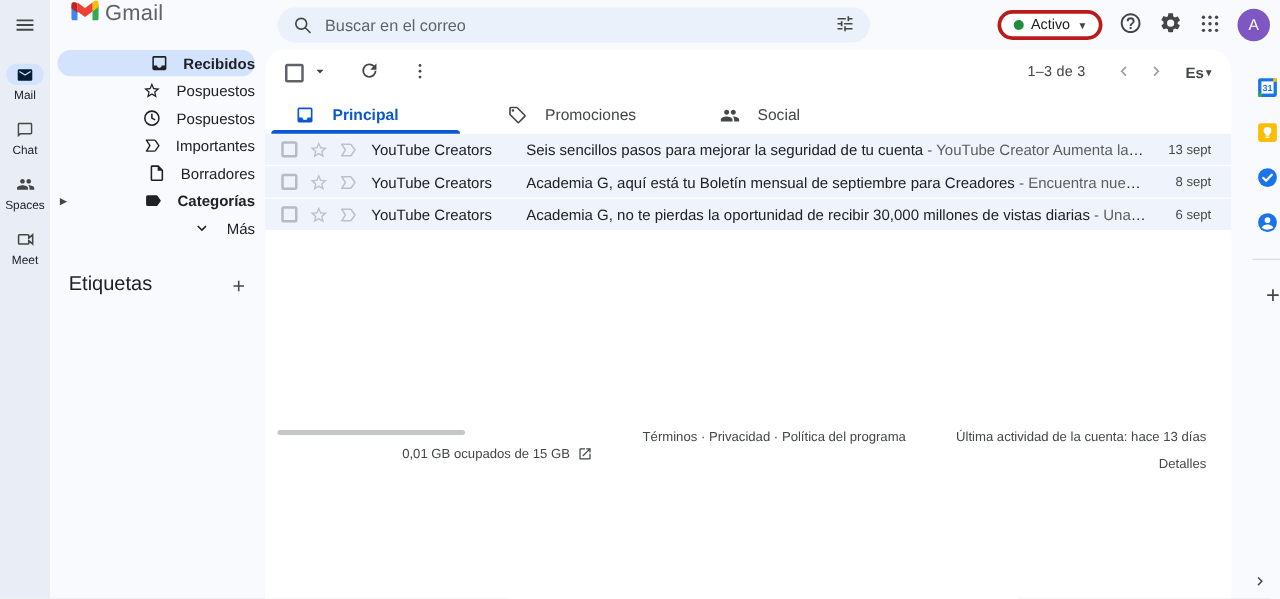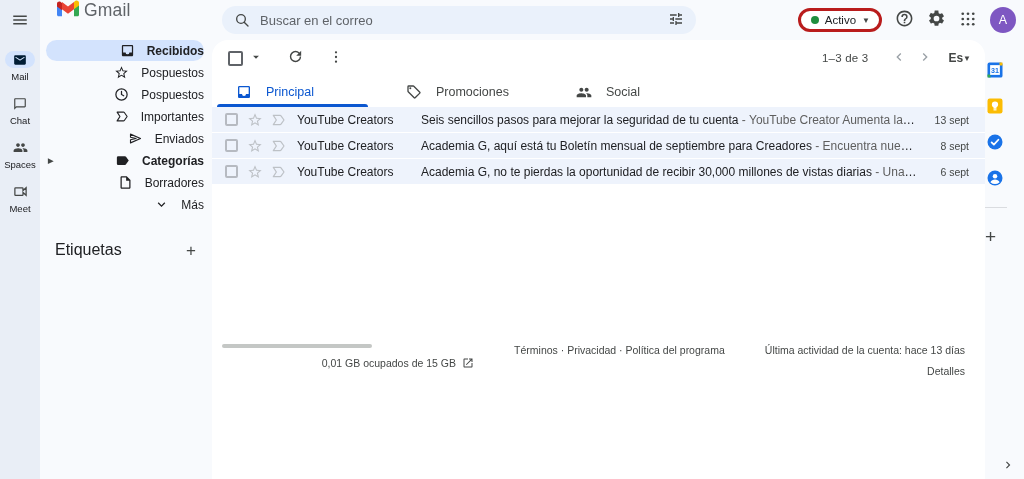--- a/index.html
+++ b/index.html
@@ -55,21 +55,21 @@
   .tb-right { margin-left:auto; display:flex; align-items:center; }
   .pagination { font-size:11.5px; color:#444746; letter-spacing:.2px; }
   .pg-btn { width:26px; height:26px; color:#9aa0a6; }
   .pg-spacer { width:18px; }
   .lang-btn { display:flex; align-items:center; gap:0; font-size:12px; font-weight:bold; color:#444746; border:none; background:transparent; cursor:pointer; margin-left:10px; font-family:inherit; }
 
   
   .tabs { height:31px; flex-shrink:0; display:flex; }
   .tab { width:170px; display:flex; align-items:center; gap:14px; padding-left:24px; font-size:12.5px; color:#444746; position:relative; cursor:pointer; }
   .tab .tab-icon { width:16px; height:16px; display:flex; }
-  .tab.active { color:var(--accent,#0b57d0); font-weight:normal; }
+  .tab.active { color:var(--accent,#0b57d0); font-weight:bold; }
   .tab.active::after { content:""; position:absolute; left:5px; right:14px; bottom:0; height:3px; background:var(--accent,#0b57d0); border-radius:3px 3px 0 0; }
 
   
   .rows { flex-shrink:0; }
   .row { height:26px; display:flex; align-items:center; background:var(--row-bg,#eef3fc); border-bottom:1px solid #ffffff; padding:0 16px 0 13px; cursor:pointer; }
   .row-check { width:13px; height:13px; border:2px solid #b6bac1; border-radius:2px; flex-shrink:0; margin-right:9px; cursor:pointer; }
   .row-ic { width:16px; height:16px; flex-shrink:0; color:#bdc1c6; margin-right:7px; display:flex; }
   .sender { width:124px; flex-shrink:0; font-size:12px; color:#202124; margin-left:4px; white-space:nowrap; overflow:hidden; }
   .subjwrap { flex:1; min-width:0; font-size:12px; white-space:nowrap; overflow:hidden; text-overflow:ellipsis; color:#202124; }
   .snippet { color:#5e5e5e; }
@@ -79,21 +79,21 @@
   .list-footer { margin-top:155px; display:flex; padding:0 20px 0 10px; font-size:10.5px; color:#444746; }
   .f-left { width:252px; flex-shrink:0; }
   .quota-bar { width:150px; height:4px; border-radius:2px; background:#c4c7c5; margin:4px 0 9px 0; }
   .storage-line { display:flex; align-items:center; gap:6px;justify-content:flex-end; }
   .f-center { flex:1; text-align:center; padding-top:4px; }
   .f-right { flex-shrink:0; text-align:right; padding-top:4px; }
   .f-details { margin-top:9px; }
   .f-link { cursor:pointer; }
 
   
-  .sidepanel { width:39px; flex-shrink:0; display:flex; flex-direction:column; align-items:flex-start; padding-top:21px; gap:16px; position:relative; }
+  .sidepanel { width:39px; flex-shrink:0; display:flex; flex-direction:column; align-items:flex-end; padding-top:21px; gap:16px; position:relative; }
   .sp-btn { width:20px; height:20px; }
   .sp-divider { width:22px; height:1px; background:#dadce0; margin-top:2px; }
   .sp-plus { font-size:19px; color:#444746; margin-top:2px; }
   .sp-collapse { position:absolute; bottom:4px; right:9px; color:#444746; }
 </style>
 </head>
 <body>
 
 <div class="app">
 
@@ -186,41 +186,33 @@
         <span class="nav-icon">
           <svg width="15" height="15" viewBox="0 0 24 24">
               <path d="M5 5h10.2c.5 0 1 .25 1.3.67L21 12l-4.5 6.33c-.3.42-.8.67-1.3.67H5l4.5-7L5 5z" fill="none" stroke="currentColor" stroke-width="1.8" stroke-linejoin="round"></path>
             </svg>
         </span>
         <span>Importantes</span>
       </div>
       <div class="nav-item">
         <span class="nav-icon">
           <svg width="15" height="15" viewBox="0 0 24 24">
-              <path d="M4 19l16-7L4 5v5l9 2-9 2z" fill="none" stroke="currentColor" stroke-width="1.8" stroke-linejoin="round"></path>
-            </svg>
-        </span>
-        <span>Enviados</span>
+              <path fill="currentColor" d="M14 2H6c-1.1 0-2 .9-2 2v16c0 1.1.9 2 2 2h12c1.1 0 2-.9 2-2V8l-6-6zm4 18H6V4h7v5h5v11z"></path>
+            </svg>
+        </span>
+        <span>Borradores</span>
       </div>
       <div class="nav-item bold">
         <span class="cat-caret">▶</span>
         <span class="nav-icon">
           <svg width="15" height="15" viewBox="0 0 24 24">
               <path fill="currentColor" d="M17.63 5.84A2 2 0 0 0 16 5H5a2 2 0 0 0-2 2v10a2 2 0 0 0 2 2h11a2 2 0 0 0 1.63-.84L22 12l-4.37-6.16z"></path>
             </svg>
         </span>
         <span>Categorías</span>
-      </div>
-      <div class="nav-item">
-        <span class="nav-icon">
-          <svg width="15" height="15" viewBox="0 0 24 24">
-              <path fill="currentColor" d="M14 2H6c-1.1 0-2 .9-2 2v16c0 1.1.9 2 2 2h12c1.1 0 2-.9 2-2V8l-6-6zm4 18H6V4h7v5h5v11z"></path>
-            </svg>
-        </span>
-        <span>Borradores</span>
       </div>
       <div class="nav-item">
         <span class="nav-icon">
           <svg width="15" height="15" viewBox="0 0 24 24">
               <path fill="currentColor" d="M7.41 8.59 12 13.17l4.59-4.58L18 10l-6 6-6-6 1.41-1.41z"></path>
             </svg>
         </span>
         <span>Más</span>
       </div>
     </div>

